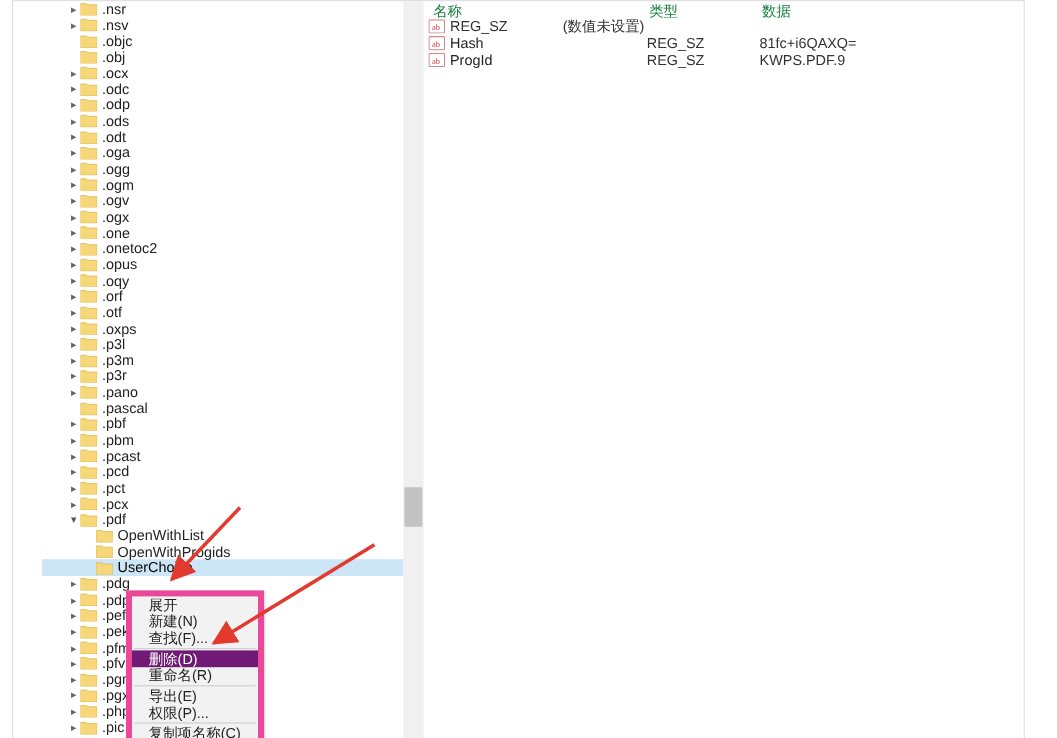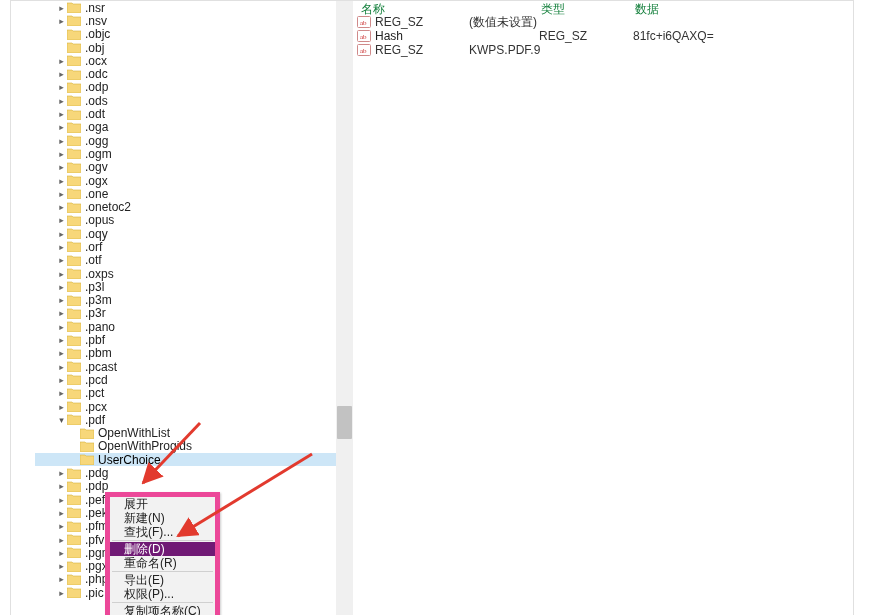--- a/index.html
+++ b/index.html
@@ -262,20 +262,29 @@
         <div class="tree-row indent0">
           <span class="exp">▸</span>
           <span class="folder">
             <svg width="14" height="11" viewBox="0 0 14 11">
               <path d="M0 1h5l1 1h8v8a1 1 0 0 1-1 1H1a1 1 0 0 1-1-1z" fill="#f7d77a" stroke="#d7b23e" stroke-width="0.6"></path>
             </svg>
           </span>
           <span class="tlabel">.pano</span>
         </div>
         <div class="tree-row indent0">
+          <span class="spacer"></span>
+          <span class="folder">
+            <svg width="14" height="11" viewBox="0 0 14 11">
+              <path d="M0 1h5l1 1h8v8a1 1 0 0 1-1 1H1a1 1 0 0 1-1-1z" fill="#f7d77a" stroke="#d7b23e" stroke-width="0.6"></path>
+            </svg>
+          </span>
+          <span class="tlabel">.pascal</span>
+        </div>
+        <div class="tree-row indent0">
           <span class="exp">▸</span>
           <span class="folder">
             <svg width="14" height="11" viewBox="0 0 14 11">
               <path d="M0 1h5l1 1h8v8a1 1 0 0 1-1 1H1a1 1 0 0 1-1-1z" fill="#f7d77a" stroke="#d7b23e" stroke-width="0.6"></path>
             </svg>
           </span>
           <span class="tlabel">.pbf</span>
         </div>
         <div class="tree-row indent0">
           <span class="exp">▸</span>
@@ -482,20 +491,21 @@
             <span class="val-type">REG_SZ</span>
             <span class="val-data">81fc+i6QAXQ=</span>
           </div>
           <div class="val-row">
             <span class="val-icon">
               <svg width="14" height="12" viewBox="0 0 14 12">
                 <rect x="0.5" y="0.5" width="13" height="11" rx="1" fill="#fff" stroke="#d08a8a"></rect>
                 <text x="3" y="9" font-size="7" fill="#cc3333" font-family="Tahoma">ab</text>
               </svg>
             </span>
+            <span class="val-name">ProgId</span>
             <span class="val-type">REG_SZ</span>
             <span class="val-data">KWPS.PDF.9</span>
           </div>
         </div>
     </div>
 
   </div>
 
   <div class="ctx" id="ctx" style="left:105px;top:492px">
       <div class="ctx-item">

